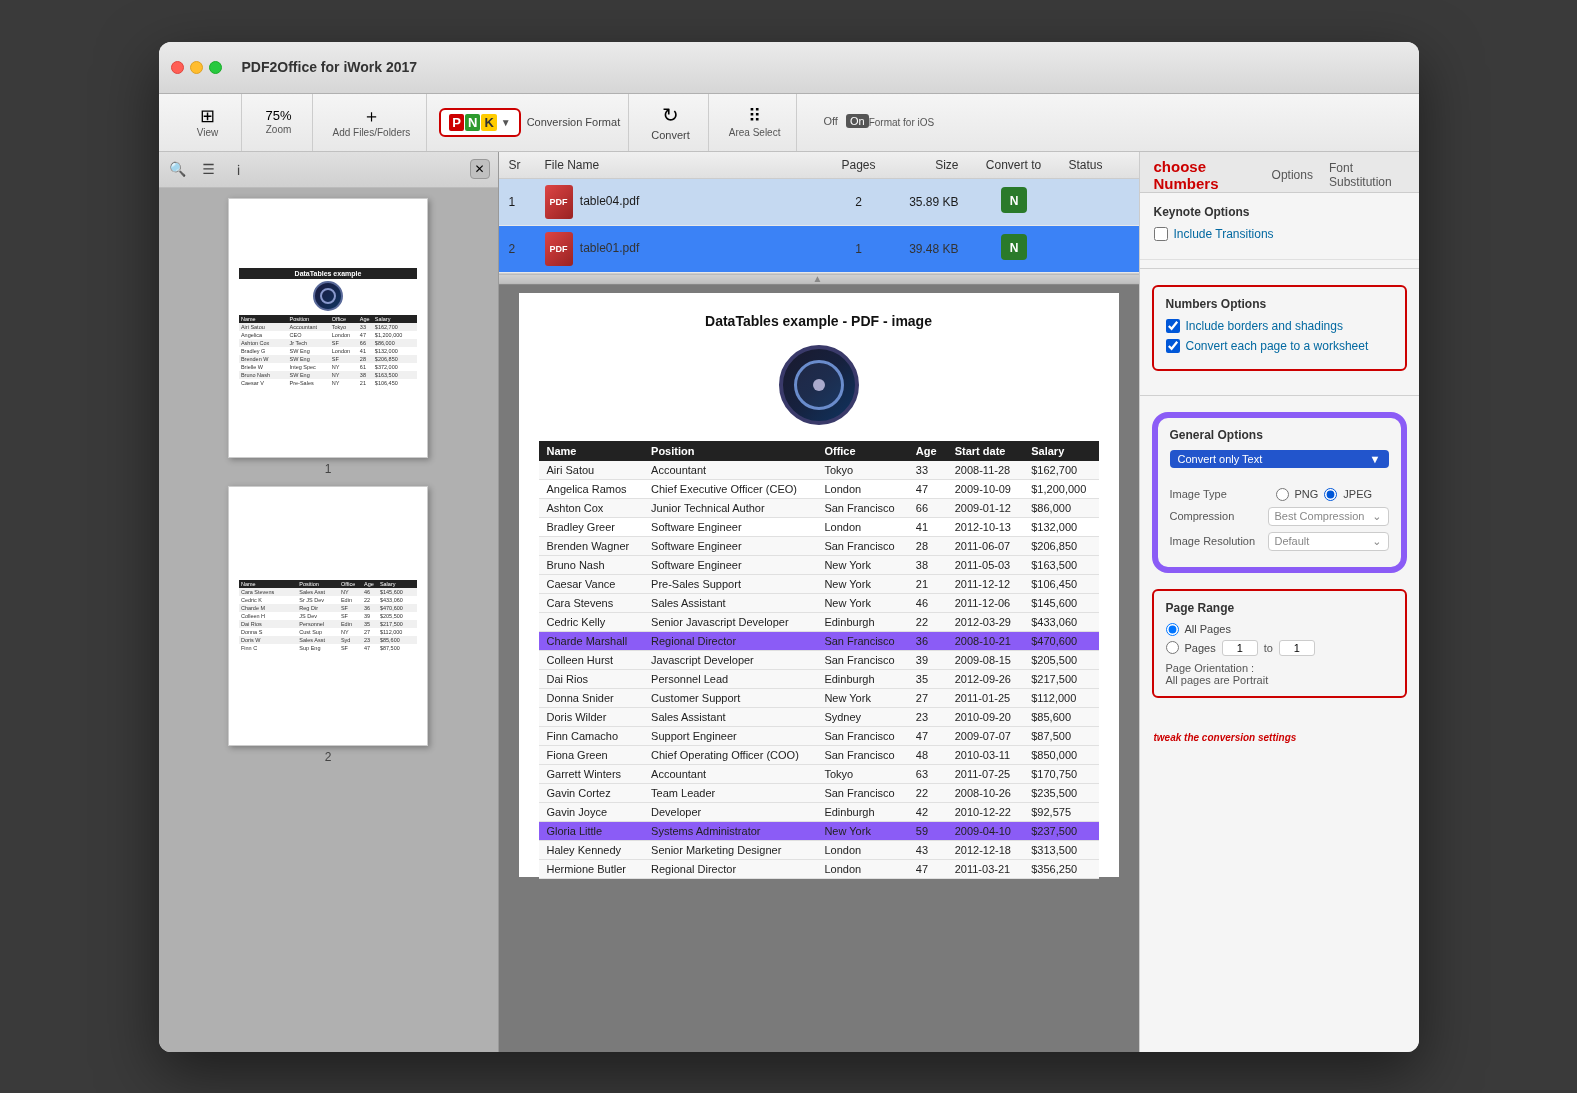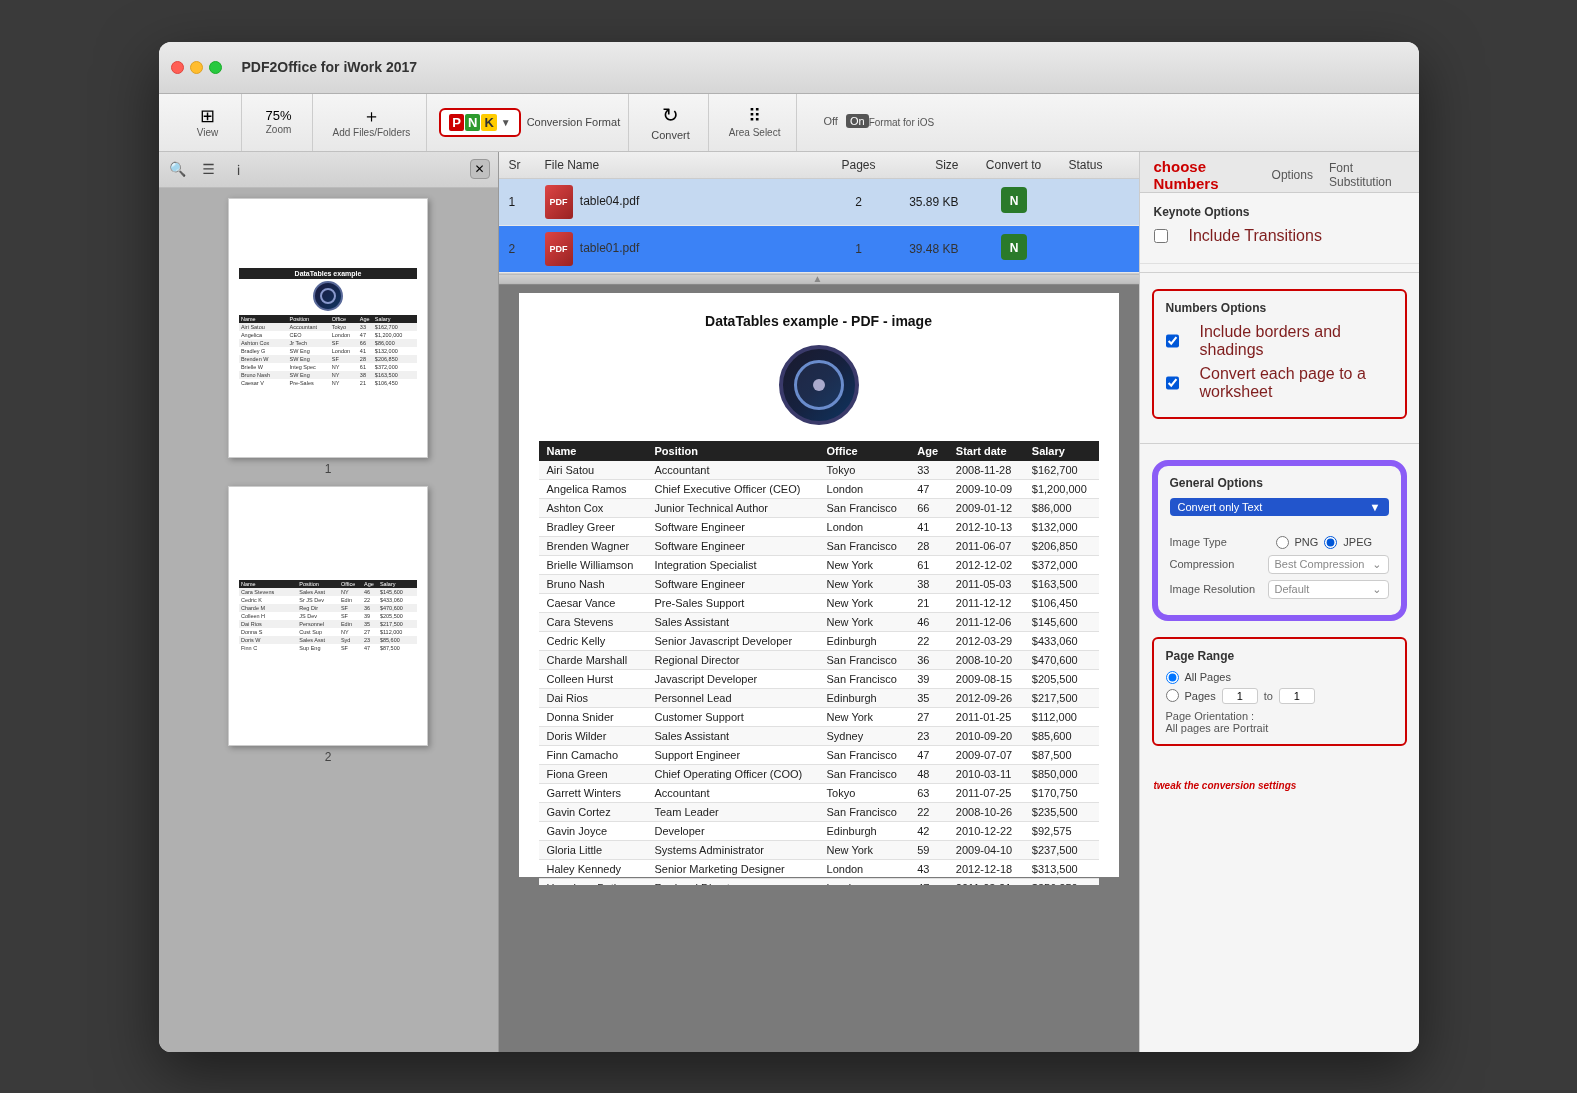--- a/index.html
+++ b/index.html
@@ -341,23 +341,22 @@
       align-items: center;
       gap: 6px;
       margin-bottom: 6px;
     }
     .checkbox-row input[type="checkbox"] {
       width: 14px;
       height: 14px;
       accent-color: #0057d8;
     }
     .checkbox-label {
-      font-size: 16px;
-      color: #7f1d1d;
-      margin-left: 15px;
+      font-size: 12px;
+      color: #0369a1;
     }
     .divider {
       border: none;
       border-top: 1px solid #d0d0d0;
       margin: 8px 0;
     }
     .numbers-options-box {
       border: 2px solid #cc0000;
       border-radius: 6px;
       padding: 10px 12px;
@@ -834,28 +833,20 @@
                     <td>$132,000</td>
                   </tr>
                   <tr style="background: rgb(248, 248, 248);">
                     <td>Brenden Wagner</td>
                     <td>Software Engineer</td>
                     <td>San Francisco</td>
                     <td>28</td>
                     <td>2011-06-07</td>
                     <td>$206,850</td>
                   </tr>
-                  <tr>
-                    <td>Brielle Williamson</td>
-                    <td>Integration Specialist</td>
-                    <td>New York</td>
-                    <td>61</td>
-                    <td>2012-12-02</td>
-                    <td>$372,000</td>
-                  </tr>
                   <tr style="background: rgb(248, 248, 248);">
                     <td>Bruno Nash</td>
                     <td>Software Engineer</td>
                     <td>New York</td>
                     <td>38</td>
                     <td>2011-05-03</td>
                     <td>$163,500</td>
                   </tr>
                   <tr>
                     <td>Caesar Vance</td>
@@ -879,21 +870,21 @@
                     <td>Edinburgh</td>
                     <td>22</td>
                     <td>2012-03-29</td>
                     <td>$433,060</td>
                   </tr>
                   <tr style="background: #8b5cf6;">
                     <td>Charde Marshall</td>
                     <td>Regional Director</td>
                     <td>San Francisco</td>
                     <td>36</td>
-                    <td>2008-10-20</td>
+                    <td>2008-10-21</td>
                     <td>$470,600</td>
                   </tr>
                   <tr>
                     <td>Colleen Hurst</td>
                     <td>Javascript Developer</td>
                     <td>San Francisco</td>
                     <td>39</td>
                     <td>2009-08-15</td>
                     <td>$205,500</td>
                   </tr>
@@ -954,21 +945,21 @@
                     <td>$235,500</td>
                   </tr>
                   <tr>
                     <td>Gavin Joyce</td>
                     <td>Developer</td>
                     <td>Edinburgh</td>
                     <td>42</td>
                     <td>2010-12-22</td>
                     <td>$92,575</td>
                   </tr>
-                  <tr style="background: #737373;">
+                  <tr style="background: #8b5cf6;">
                     <td>Gloria Little</td>
                     <td>Systems Administrator</td>
                     <td>New York</td>
                     <td>59</td>
                     <td>2009-04-10</td>
                     <td>$237,500</td>
                   </tr>
                   <tr>
                     <td>Haley Kennedy</td>
                     <td>Senior Marketing Designer</td>

